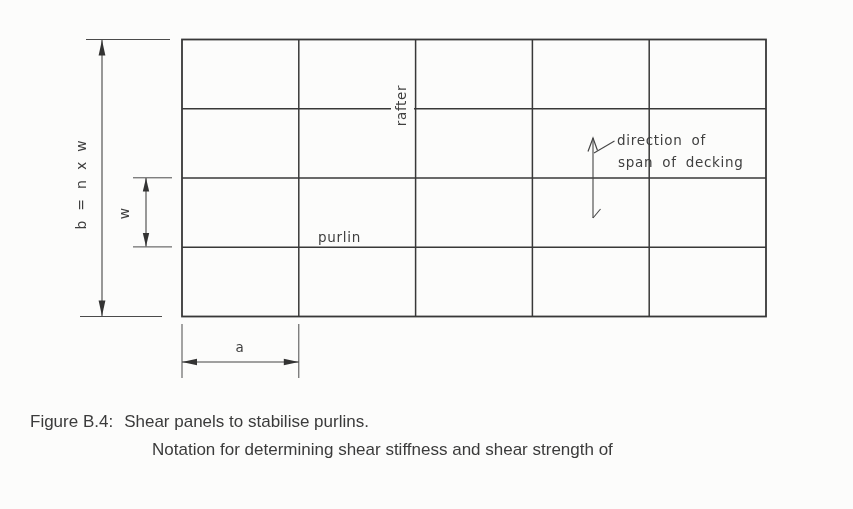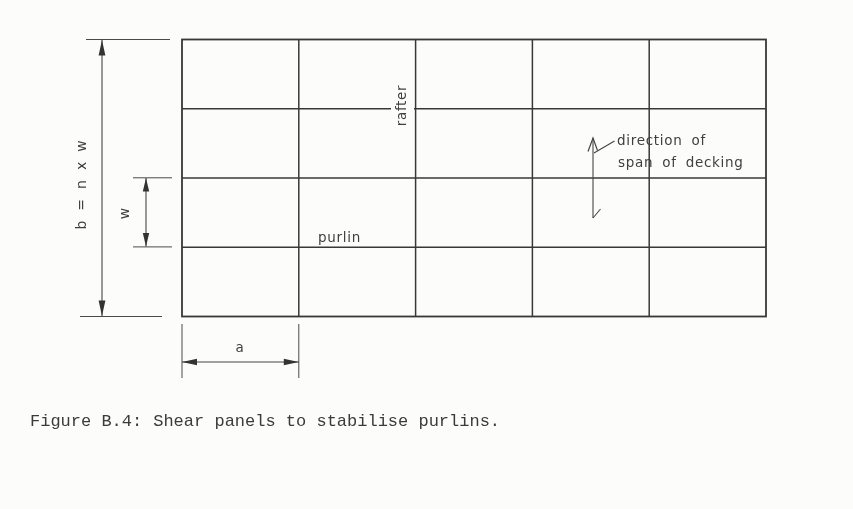--- a/index.html
+++ b/index.html
@@ -23,21 +23,21 @@
   .ah{fill:#333333;stroke:none;}
   .mask{fill:var(--bg);stroke:none;}
 
   
   svg text{fill:var(--label);font-family:"DejaVu Sans",sans-serif;}
   .dlabel{font-size:13.5px;letter-spacing:0.7px;word-spacing:4px;}
   .dim-label{font-size:14px;letter-spacing:1.8px;word-spacing:2px;}
 
   
   .caption{position:absolute;left:30px;top:408px;
-           font-family:Liberation Mono, monospace;font-size:17px;line-height:28px;
+           font-family:Liberation Sans, sans-serif;font-size:17px;line-height:28px;
            color:var(--caption);white-space:nowrap;}
   .cap-prefix{padding-right:11px;}
   .cap-indent{padding-left:122px;}
 </style>
 </head>
 <body>
 
 <div class="page">
 
   <svg width="853" height="402" viewBox="0 0 853 402">
@@ -90,15 +90,16 @@
     </g>
 
     <text class="dlabel" transform="translate(405.5,105.5) rotate(-90)" text-anchor="middle">rafter</text>
     <text class="dlabel" x="318" y="241.5">purlin</text>
     <text class="dlabel" x="617" y="145">direction of</text>
     <text class="dlabel" x="618" y="167">span of decking</text>
   </svg>
 
   <div class="caption">
     <div class="cap-line"><span class="cap-prefix">Figure B.4:</span><span>Shear panels to stabilise purlins.</span></div>
+    <div class="cap-line cap-indent">Notation for determining shear stiffness and shear strength of</div>
   </div>
 
 </div>
 
 </body></html>

